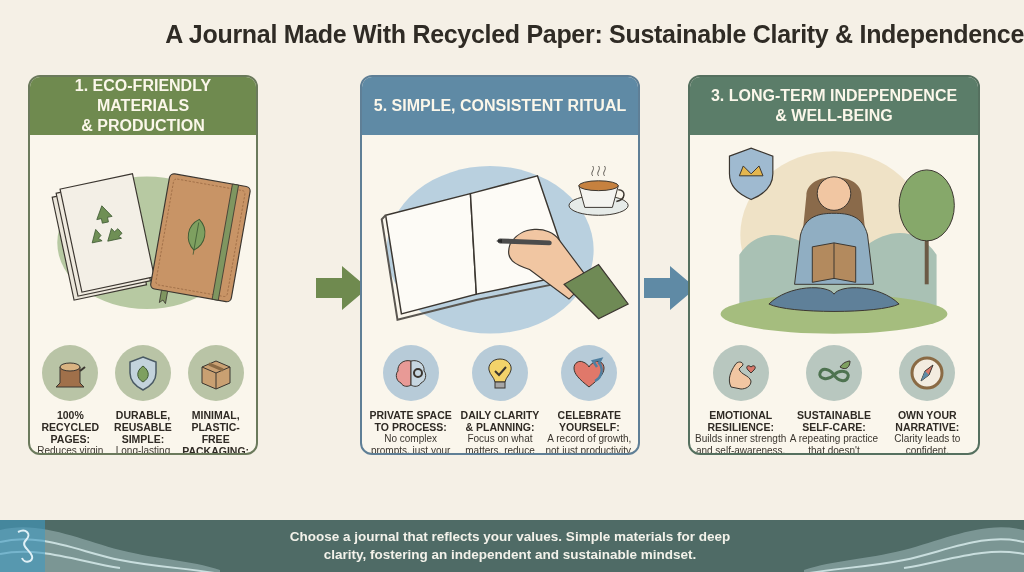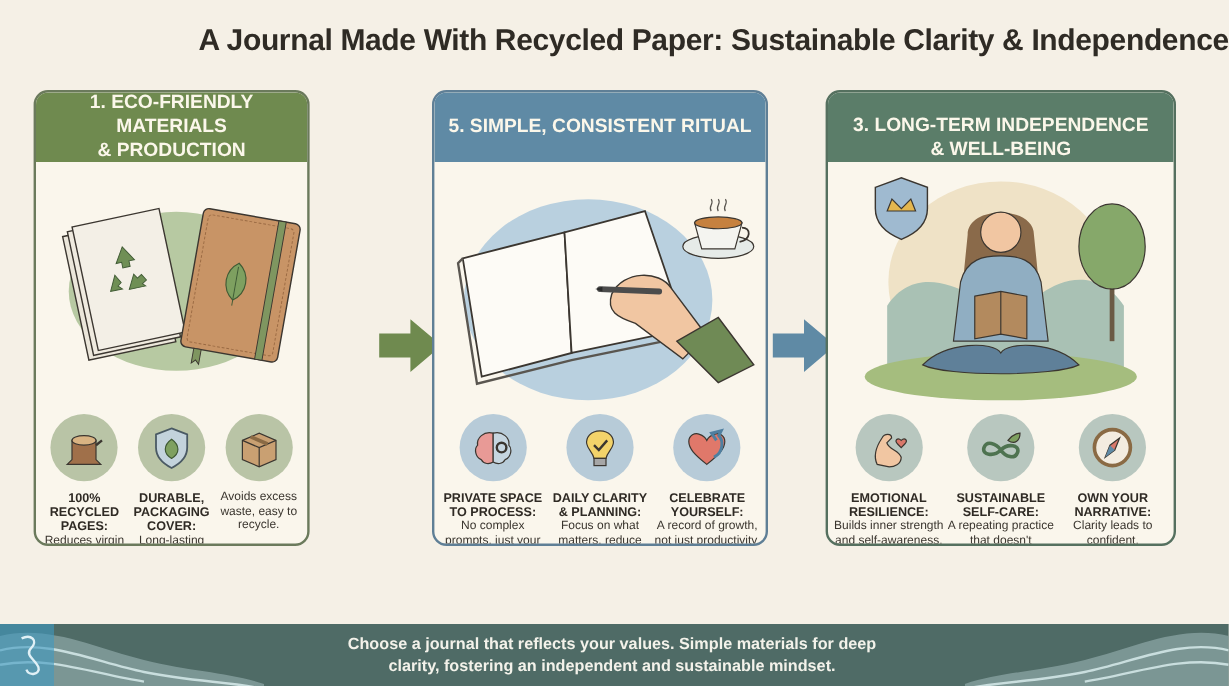--- a/index.html
+++ b/index.html
@@ -23,21 +23,21 @@
   .panel .head {
     height: 58px; display: flex; align-items: center; justify-content: center;
     text-align: center; color: #fbf7ea; font-weight: bold; font-size: 16px;
     line-height: 20px; padding: 0 10px;
   }
   .p1 { left: 28px; width: 230px; border-color: #6b7a5c; }
   .p1 .head { background: #6f8a4f; }
   .p2 { left: 360px; width: 280px; border-color: #5f7f96; }
   .p2 .head { background: #5f8aa5; }
   .p3 { left: 688px; width: 292px; border-color: #55705f; }
-  .p3 .head { background: #5b7d69; align-items: flex-end; }
+  .p3 .head { background: #5b7d69; }
   .illus { position: absolute; left: 0; top: 58px; width: 100%; height: 200px; }
   .features { position: absolute; top: 268px; left: 0; width: 100%; display: flex; justify-content: space-around; padding: 0 4px; }
   .feat { width: 33%; text-align: center; display: flex; flex-direction: column; align-items: center; }
   .feat .ic {
     width: 56px; height: 56px; border-radius: 50%; display: flex;
     align-items: center; justify-content: center; margin-bottom: 8px;
   }
   .p1 .feat .ic { background: #b9c4a6; }
   .p2 .feat .ic { background: #b7cbd8; }
   .p3 .feat .ic { background: #b8c7bf; }
@@ -102,31 +102,32 @@
       <div class="fh">100% RECYCLED PAGES:</div>
       <div class="fd">Reduces virgin fiber demand &amp; waste.</div>
     </div>
     <div class="feat">
       <div class="ic">
         <svg width="40" height="40" viewBox="0 0 40 40">
             <path d="M20 4 l13 5 l0 11 c0 9 -7 14 -13 17 c-6 -3 -13 -8 -13 -17 l0 -11z" fill="#c3d3dc" stroke="#4a5a64" stroke-width="1.5"></path>
             <path d="M20 13 c-7 5 -7 12 0 16 c7 -4 7 -11 0 -16z" fill="#7ea060" stroke="#3f5a34"></path>
           </svg>
       </div>
-      <div class="fh">DURABLE, PACKAGING COVER:</div>
+      <div class="fh">DURABLE, REUSABLE SIMPLE:</div>
       <div class="fd">Long-lasting protection, less replacement.</div>
     </div>
     <div class="feat">
       <div class="ic">
         <svg width="40" height="40" viewBox="0 0 40 40">
             <path d="M6 14 l14 -6 l14 6 l0 16 l-14 6 l-14 -6z" fill="#c9a072" stroke="#3b3630"></path>
             <path d="M6 14 l14 6 l14 -6 M20 20 l0 16" fill="none" stroke="#3b3630"></path>
             <path d="M13 11 l14 6" stroke="#8a6a44" stroke-width="3"></path>
           </svg>
       </div>
+      <div class="fh">MINIMAL, PLASTIC-FREE PACKAGING:</div>
       <div class="fd">Avoids excess waste, easy to recycle.</div>
     </div>
   </div>
 </div>
 
 <svg class="arrow" style="left:312px; top:262px;" width="60" height="52" viewBox="0 0 60 52">
   <path d="M4 16 L30 16 L30 4 L56 26 L30 48 L30 36 L4 36 Z" fill="#6f8a4f"></path>
 </svg>
 
 <div class="panel p2">

